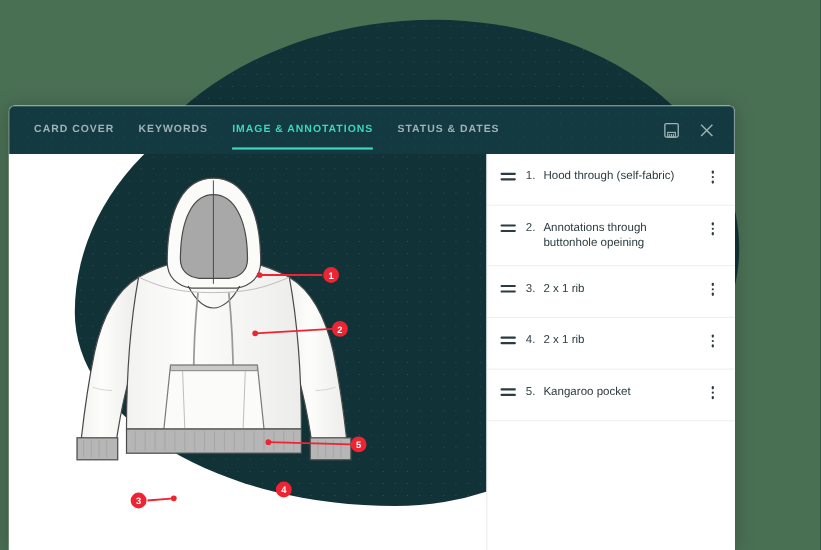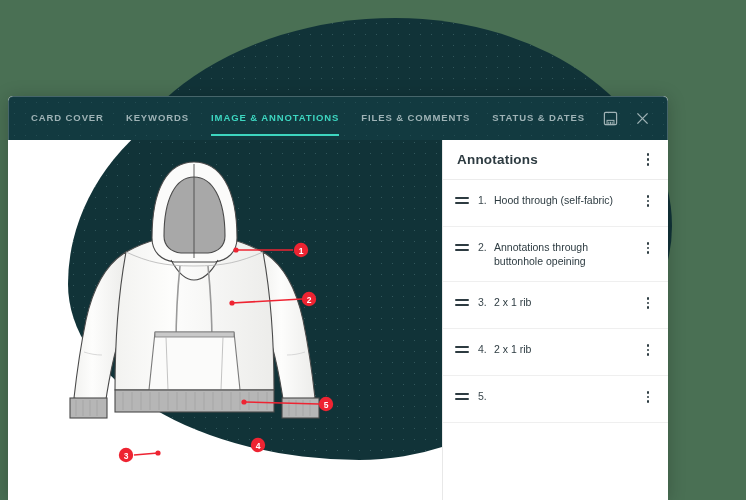--- a/index.html
+++ b/index.html
@@ -196,23 +196,20 @@
 
   <div id="tabbar">
     <div class="tab">
       <span>CARD COVER</span>
     </div>
     <div class="tab">
       <span>KEYWORDS</span>
     </div>
     <div class="tab active">
       <span>IMAGE &amp; ANNOTATIONS</span>
-    </div>
-    <div class="tab">
-      <span>FILES &amp; COMMENTS</span>
     </div>
     <div class="tab">
       <span>STATUS &amp; DATES</span>
     </div>
 
     <div id="tab-actions">
       <span class="ticon">
         <svg width="15" height="15" viewBox="0 0 16 16">
           <rect x="1.5" y="1.5" width="13" height="13" rx="1.4" fill="none" stroke="#b9c8ca" stroke-width="1.3"></rect>
           <rect x="4.3" y="10" width="7.4" height="4.5" fill="none" stroke="#b9c8ca" stroke-width="1.1"></rect>
@@ -350,28 +347,20 @@
         </g>
         <g>
           <circle cx="318" cy="264" r="7.2" fill="#ee2432"></circle>
           <text x="318" y="267.5" font-family="Liberation Sans, sans-serif" font-size="8.5" font-weight="700" fill="#ffffff" text-anchor="middle">5</text>
         </g>
       </svg>
     </div>
 
     <div id="annotations-panel">
 
-      <div id="ann-header">
-        <span id="ann-title">Annotations</span>
-        <span class="kebab">
-          <i></i>
-            <i></i>
-            <i></i>
-        </span>
-      </div>
 
       <div id="ann-list">
 
         <div class="ann-row">
           <span class="drag-handle">
               <i></i>
               <i></i>
             </span>
           <span class="ann-num">1.</span>
           <span class="ann-text">Hood through (self-fabric)</span>
@@ -423,20 +412,21 @@
               <i></i>
             </span>
         </div>
 
         <div class="ann-row">
           <span class="drag-handle">
               <i></i>
               <i></i>
             </span>
           <span class="ann-num">5.</span>
+          <span class="ann-text">Kangaroo pocket</span>
           <span class="kebab">
               <i></i>
               <i></i>
               <i></i>
             </span>
         </div>
 
       </div>
     </div>
 

